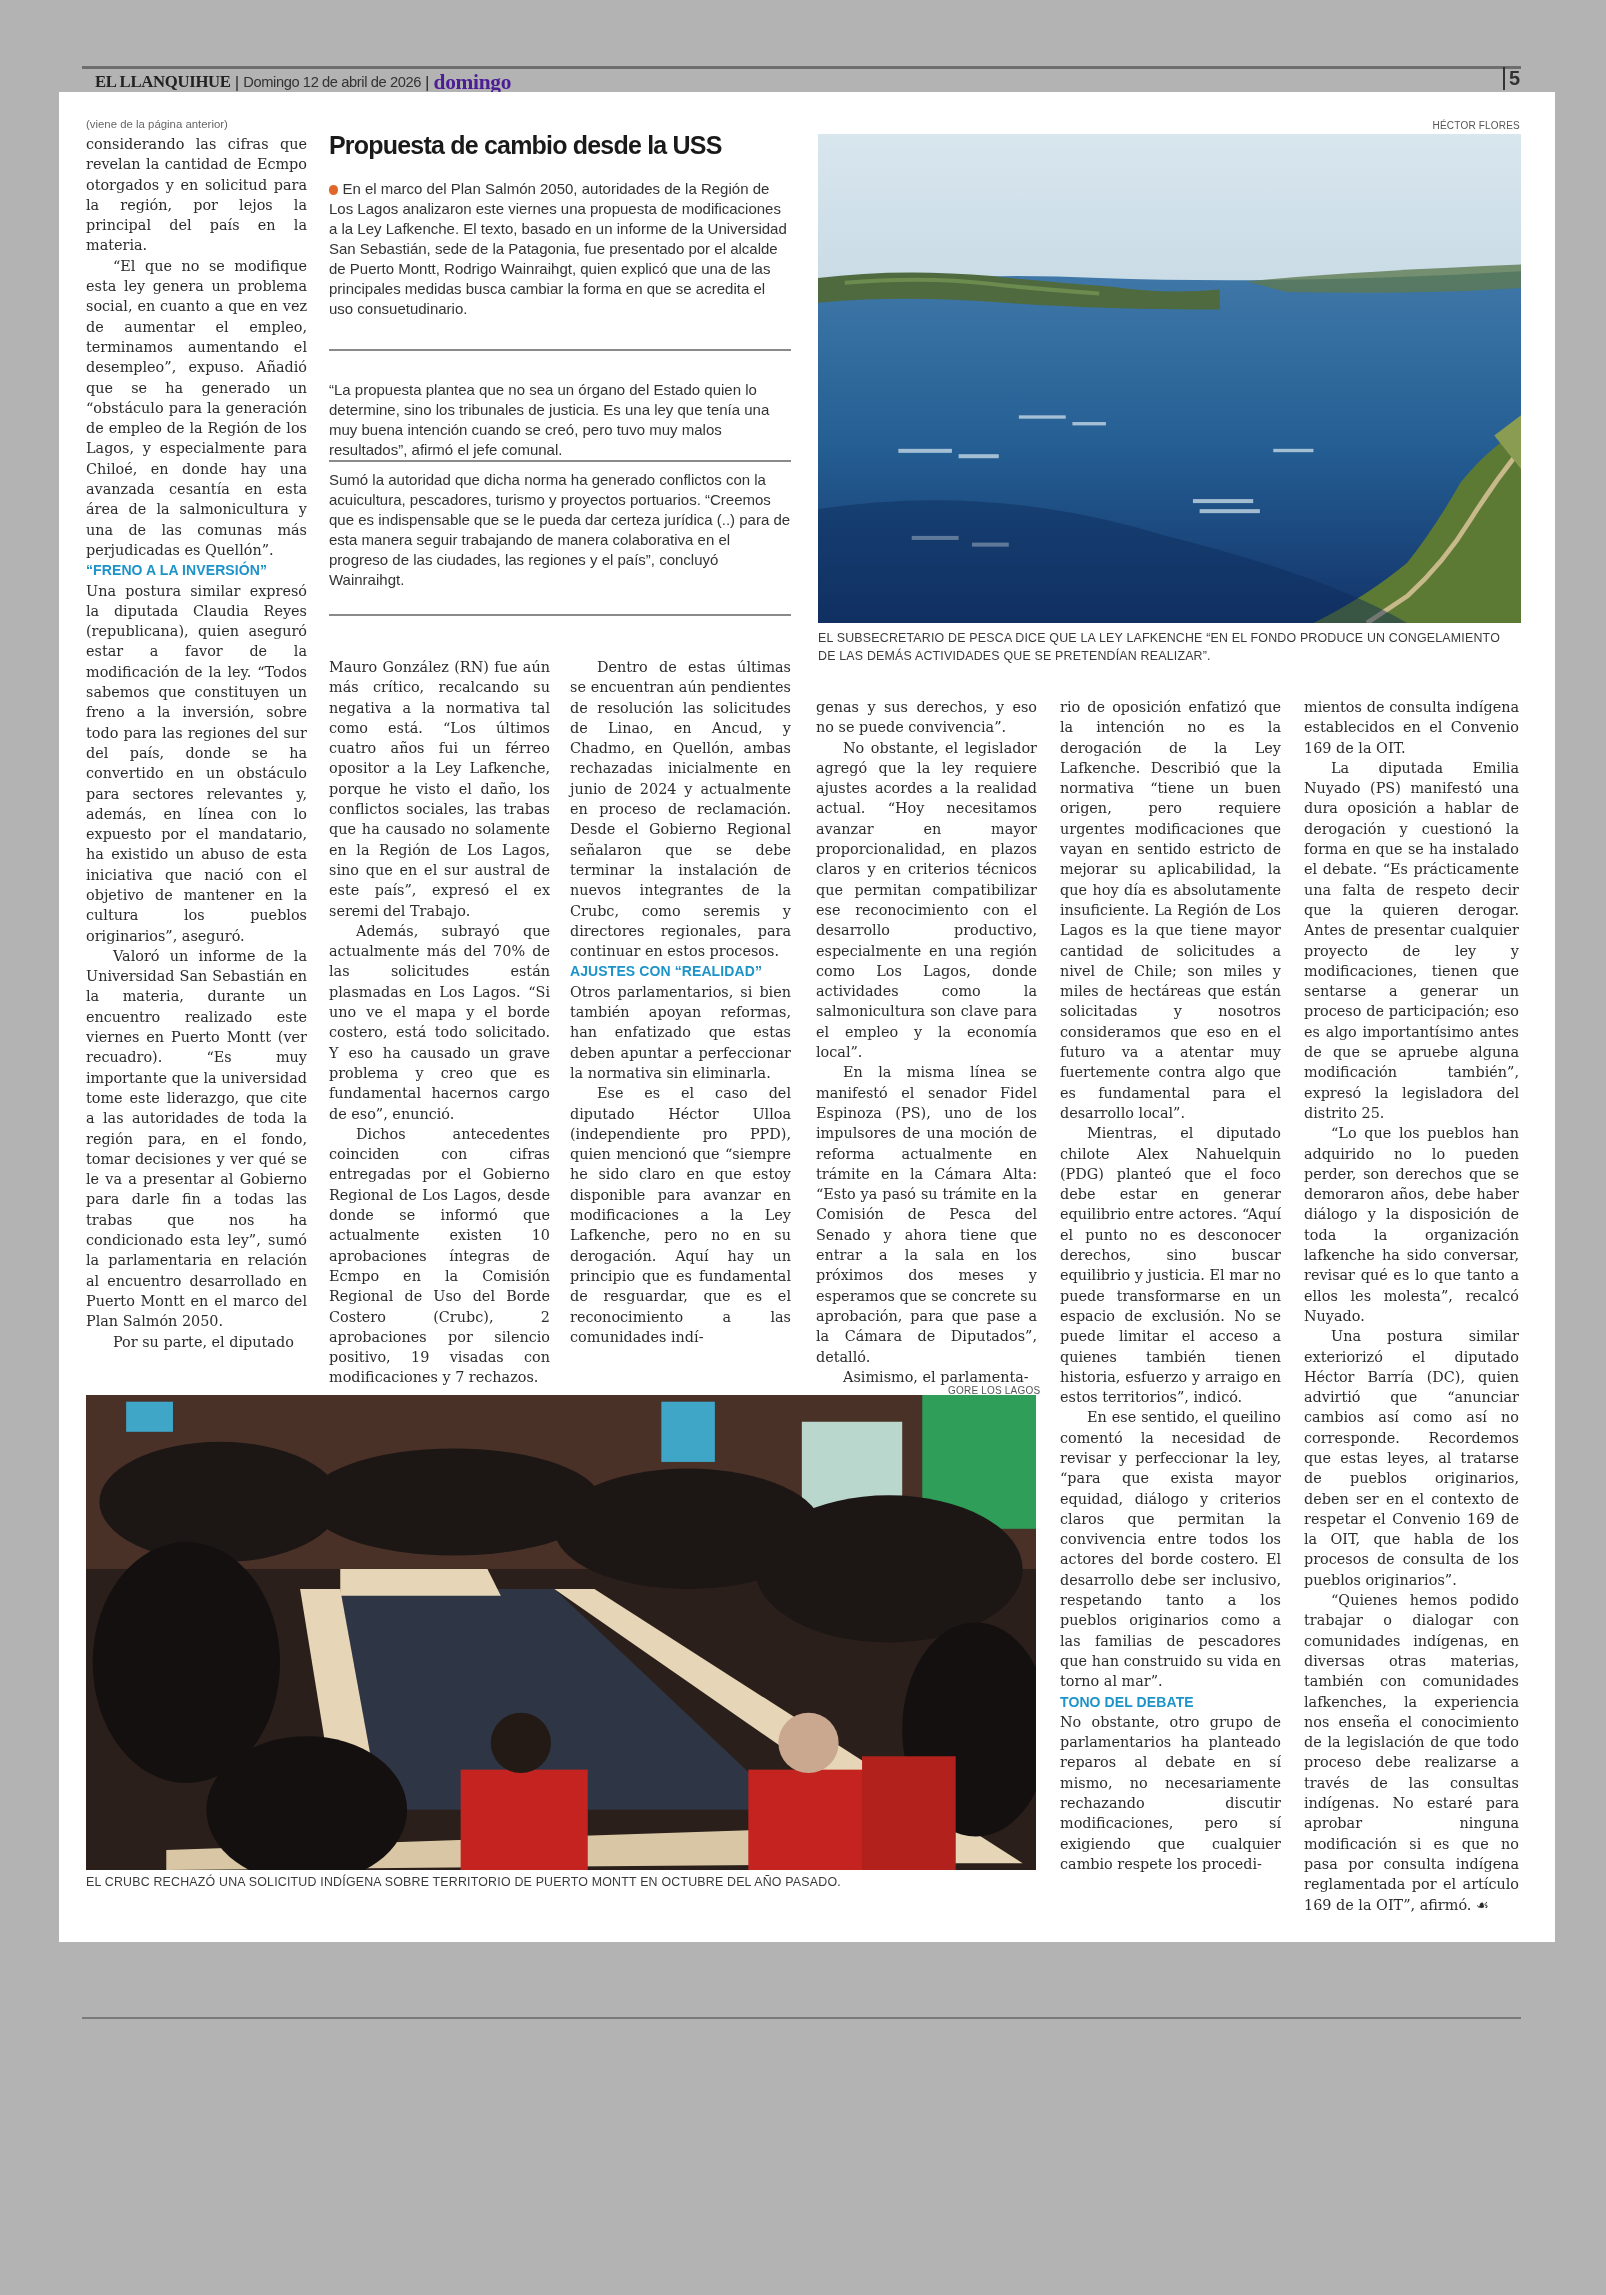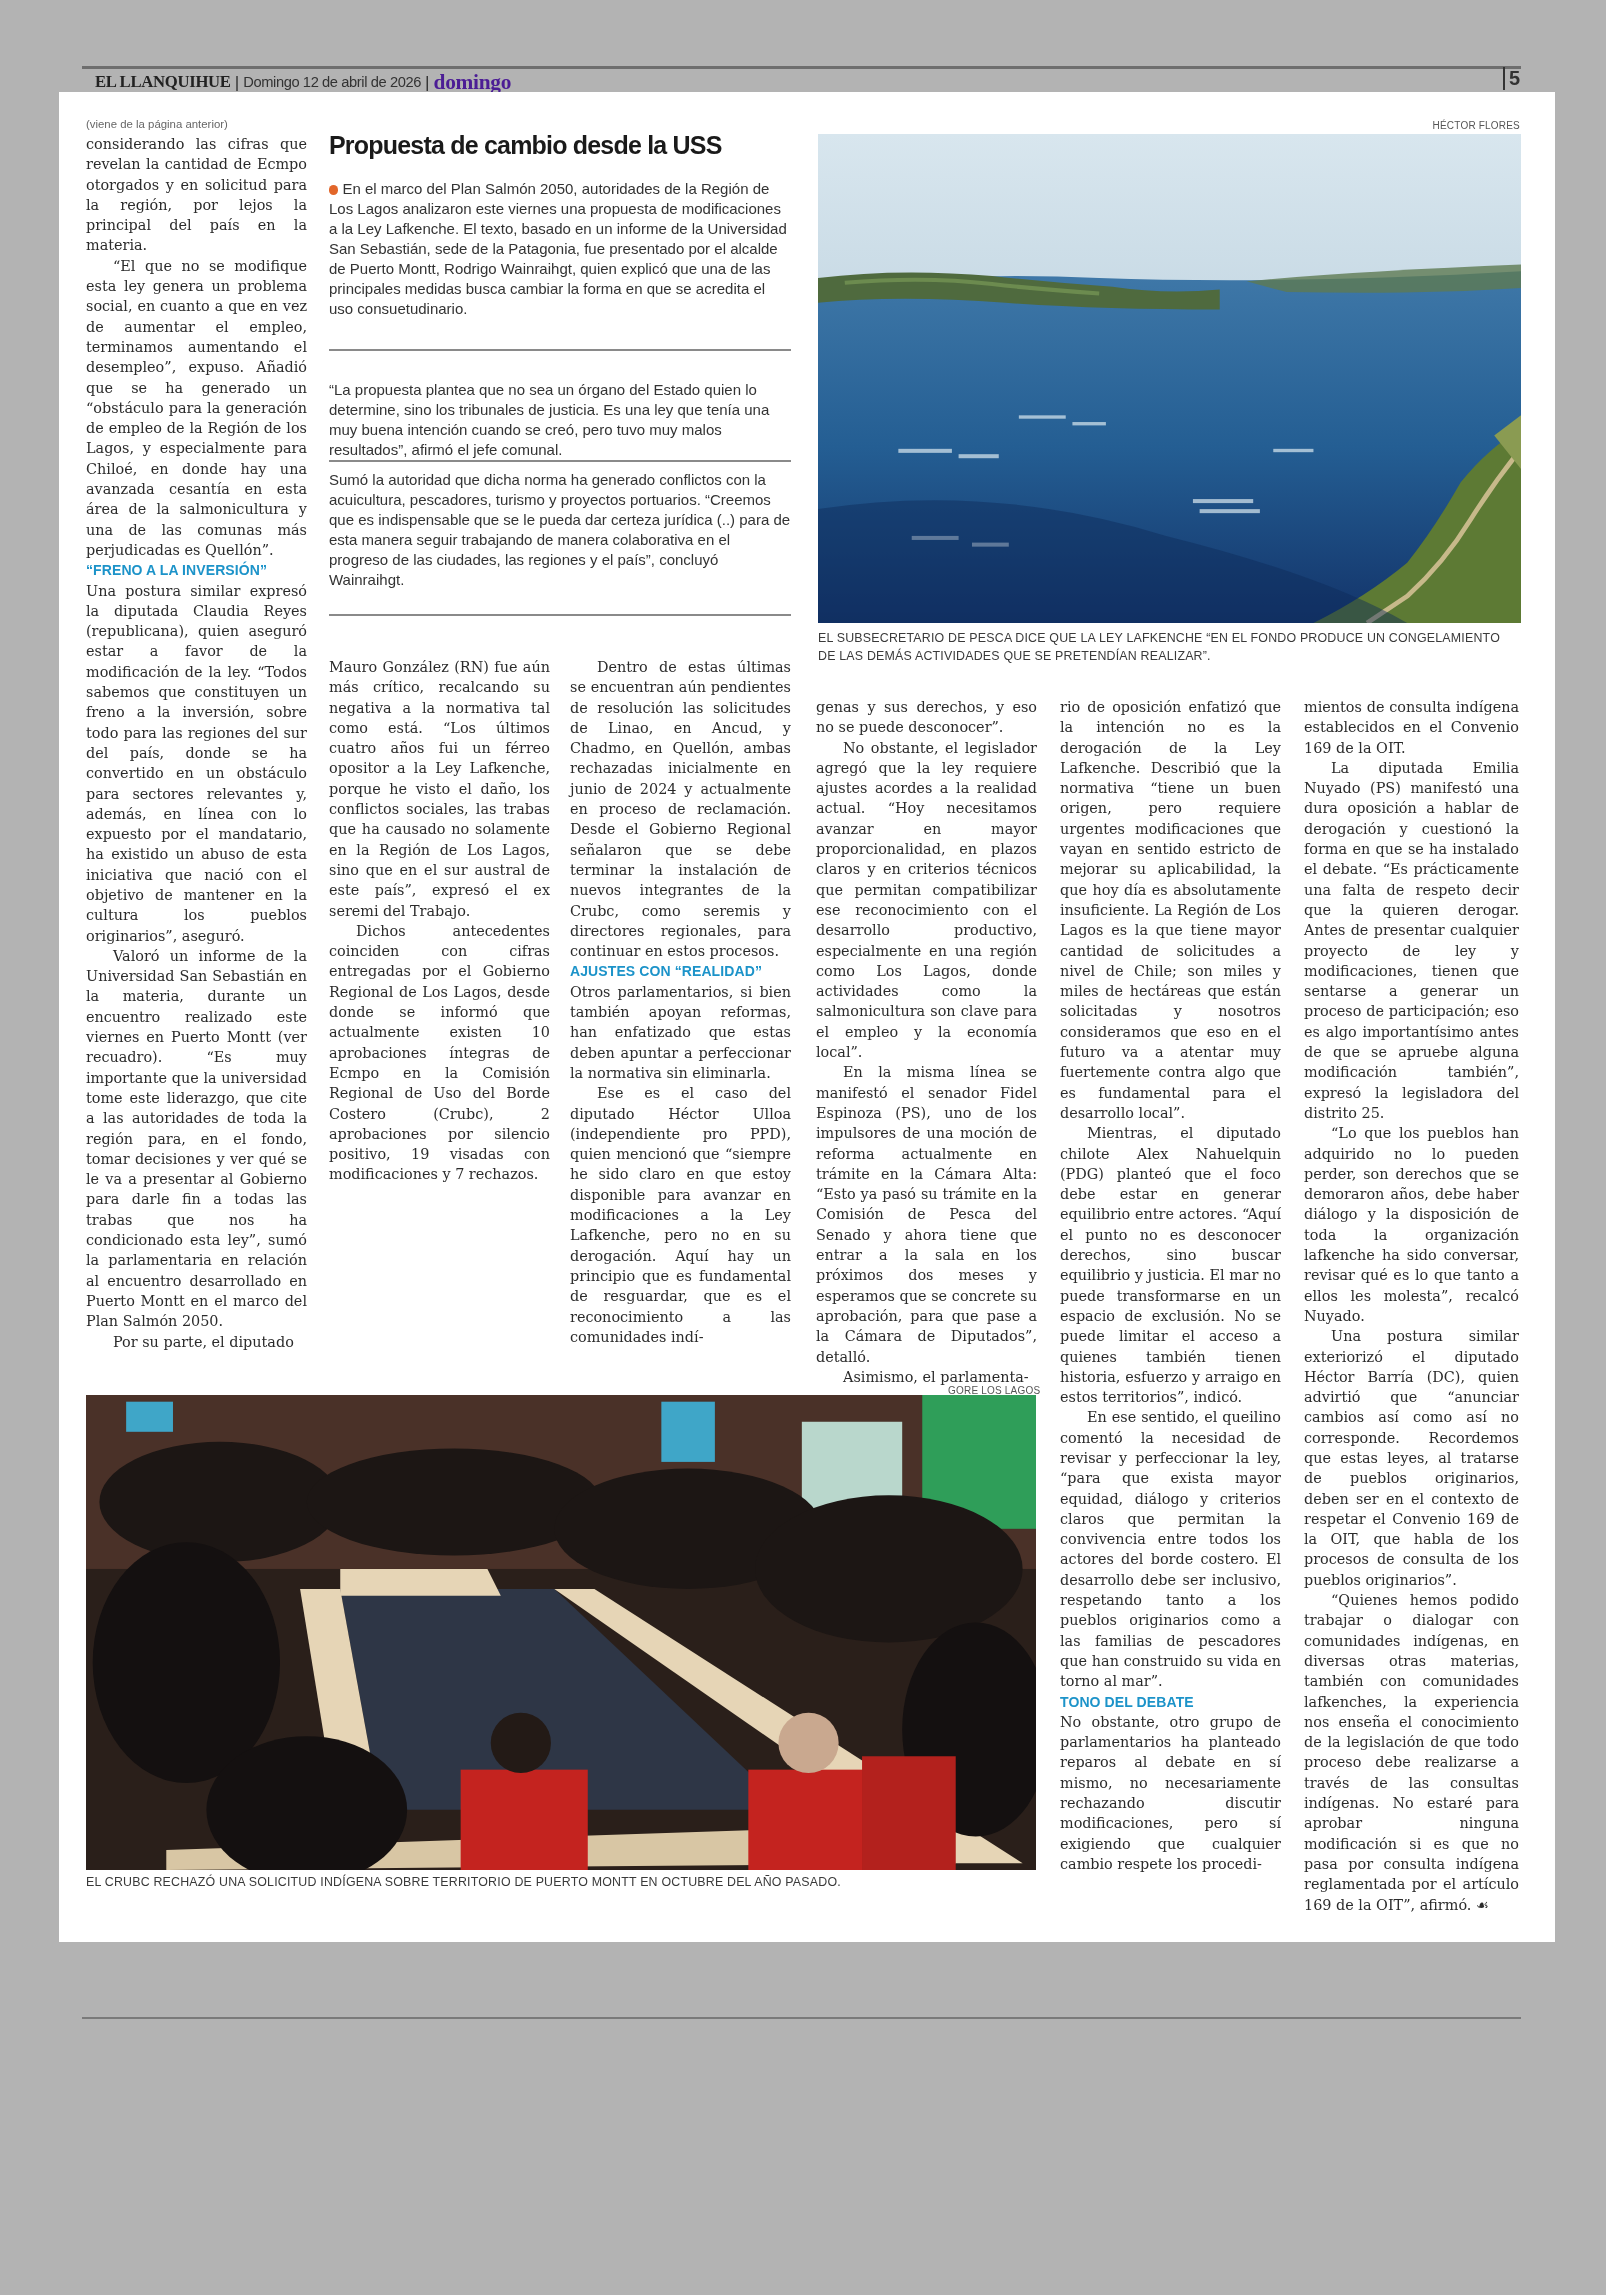--- a/index.html
+++ b/index.html
@@ -103,31 +103,32 @@
         <rect x="140" y="600" width="70" height="6"></rect>
       <rect x="230" y="610" width="55" height="6"></rect>
     </g>
     <path d="M0 560 Q260 520 520 600 Q760 660 880 730 L0 730 Z" fill="#0e2a58" opacity="0.45"></path>
   </svg>
 </div>
 <div class="abs caption" style="left:818px; top:629px; width:703px;">EL SUBSECRETARIO DE PESCA DICE QUE LA LEY LAFKENCHE “EN EL FONDO PRODUCE UN CONGELAMIENTO DE LAS DEMÁS ACTIVIDADES QUE SE PRETENDÍAN REALIZAR”.</div>
 
 <div class="col" id="col2" style="left:329px; top:657px; width:221px;">
     <p class="noind">Mauro González (RN) fue aún más crítico, recalcando su negativa a la normativa tal como está. “Los últimos cuatro años fui un férreo opositor a la Ley Lafkenche, porque he visto el daño, los conflictos sociales, las trabas que ha causado no solamente en la Región de Los Lagos, sino que en el sur austral de este país”, expresó el ex seremi del Trabajo.</p>
+    <p>Además, subrayó que actualmente más del 70% de las solicitudes están plasmadas en Los Lagos. “Si uno ve el mapa y el borde costero, está todo solicitado. Y eso ha causado un grave problema y creo que es fundamental hacernos cargo de eso”, enunció.</p>
     <p>Dichos antecedentes coinciden con cifras entregadas por el Gobierno Regional de Los Lagos, desde donde se informó que actualmente existen 10 aprobaciones íntegras de Ecmpo en la Comisión Regional de Uso del Borde Costero (Crubc), 2 aprobaciones por silencio positivo, 19 visadas con modificaciones y 7 rechazos.</p>
   </div>
 <div class="col" id="col3" style="left:570px; top:657px; width:221px;">
     <p>Dentro de estas últimas se encuentran aún pendientes de resolución las solicitudes de Linao, en Ancud, y Chadmo, en Quellón, ambas rechazadas inicialmente en junio de 2024 y actualmente en proceso de reclamación. Desde el Gobierno Regional señalaron que se debe terminar la instalación de nuevos integrantes de la Crubc, como seremis y directores regionales, para continuar en estos procesos.</p>
     <p class="subhead">AJUSTES CON “REALIDAD”</p>
     <p class="noind">Otros parlamentarios, si bien también apoyan reformas, han enfatizado que estas deben apuntar a perfeccionar la normativa sin eliminarla.</p>
     <p>Ese es el caso del diputado Héctor Ulloa (independiente pro PPD), quien mencionó que “siempre he sido claro en que estoy disponible para avanzar en modificaciones a la Ley Lafkenche, pero no en su derogación. Aquí hay un principio que es fundamental de resguardar, que es el reconocimiento a las comunidades indí-</p>
   </div>
 
 <div class="col" id="col4" style="left:816px; top:697px; width:221px;">
-    <p class="noind">genas y sus derechos, y eso no se puede desconocer”.</p>
+    <p class="noind">genas y sus derechos, y eso no se puede convivencia”.</p>
     <p>No obstante, el legislador agregó que la ley requiere ajustes acordes a la realidad actual. “Hoy necesitamos avanzar en mayor proporcionalidad, en plazos claros y en criterios técnicos que permitan compatibilizar ese reconocimiento con el desarrollo productivo, especialmente en una región como Los Lagos, donde actividades como la salmonicultura son clave para el empleo y la economía local”.</p>
     <p>En la misma línea se manifestó el senador Fidel Espinoza (PS), uno de los impulsores de una moción de reforma actualmente en trámite en la Cámara Alta: “Esto ya pasó su trámite en la Comisión de Pesca del Senado y ahora tiene que entrar a la sala en los próximos dos meses y esperamos que se concrete su aprobación, para que pase a la Cámara de Diputados”, detalló.</p>
     <p>Asimismo, el parlamenta-</p>
   </div>
 <div class="abs credit" style="left:948px; top:1385px;">GORE LOS LAGOS</div>
 
 <div class="col" id="col5" style="left:1060px; top:697px; width:221px;">
     <p class="noind">rio de oposición enfatizó que la intención no es la derogación de la Ley Lafkenche. Describió que la normativa “tiene un buen origen, pero requiere urgentes modificaciones que vayan en sentido estricto de mejorar su aplicabilidad, la que hoy día es absolutamente insuficiente. La Región de Los Lagos es la que tiene mayor cantidad de solicitudes a nivel de Chile; son miles y miles de hectáreas que están solicitadas y nosotros consideramos que eso en el futuro va a atentar muy fuertemente contra algo que es fundamental para el desarrollo local”.</p>
     <p>Mientras, el diputado chilote Alex Nahuelquin (PDG) planteó que el foco debe estar en generar equilibrio entre actores. “Aquí el punto no es desconocer derechos, sino buscar equilibrio y justicia. El mar no puede transformarse en un espacio de exclusión. No se puede limitar el acceso a quienes también tienen historia, esfuerzo y arraigo en estos territorios”, indicó.</p>
     <p>En ese sentido, el queilino comentó la necesidad de revisar y perfeccionar la ley, “para que exista mayor equidad, diálogo y criterios claros que permitan la convivencia entre todos los actores del borde costero. El desarrollo debe ser inclusivo, respetando tanto a los pueblos originarios como a las familias de pescadores que han construido su vida en torno al mar”.</p>

